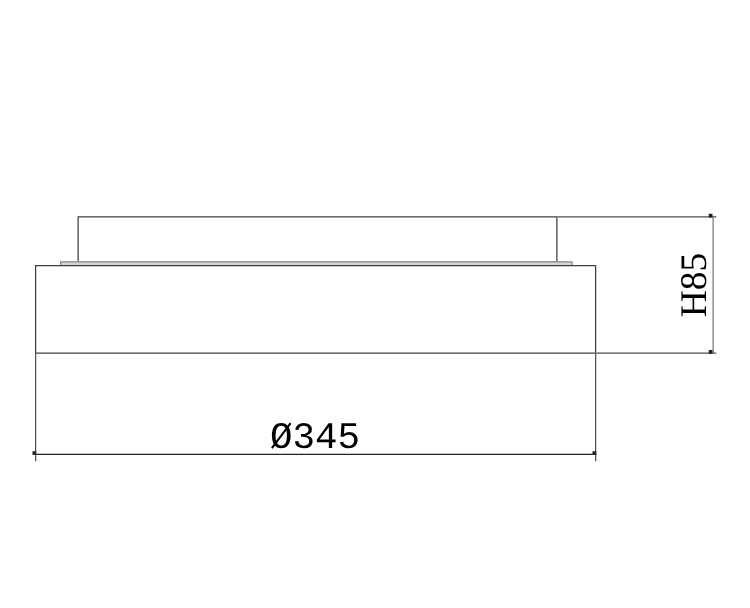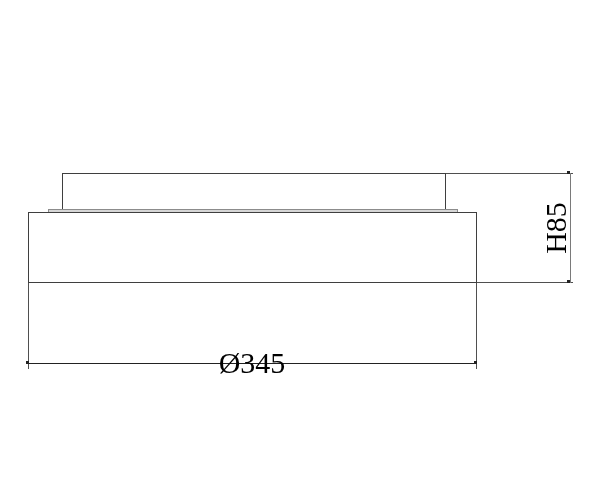--- a/index.html
+++ b/index.html
@@ -64,22 +64,23 @@
   
   .dim-label {
     position: absolute;
     color: var(--label-text, #000000);
     font-size: 30px;
     line-height: 30px;
     white-space: nowrap;
     text-align: center;
   }
   .dia-label {
-    left: 152px; top: 348px;
+    left: 152px; top: 336px;
     width: 200px;
+    font-family: Liberation Mono, monospace;
   }
   .h-label {
     left: 526px; top: 216px;
     width: 60px; height: 24px;
     line-height: 24px;
     transform: rotate(-90deg);
     transform-origin: center center;
   }
 </style>
 </head>

